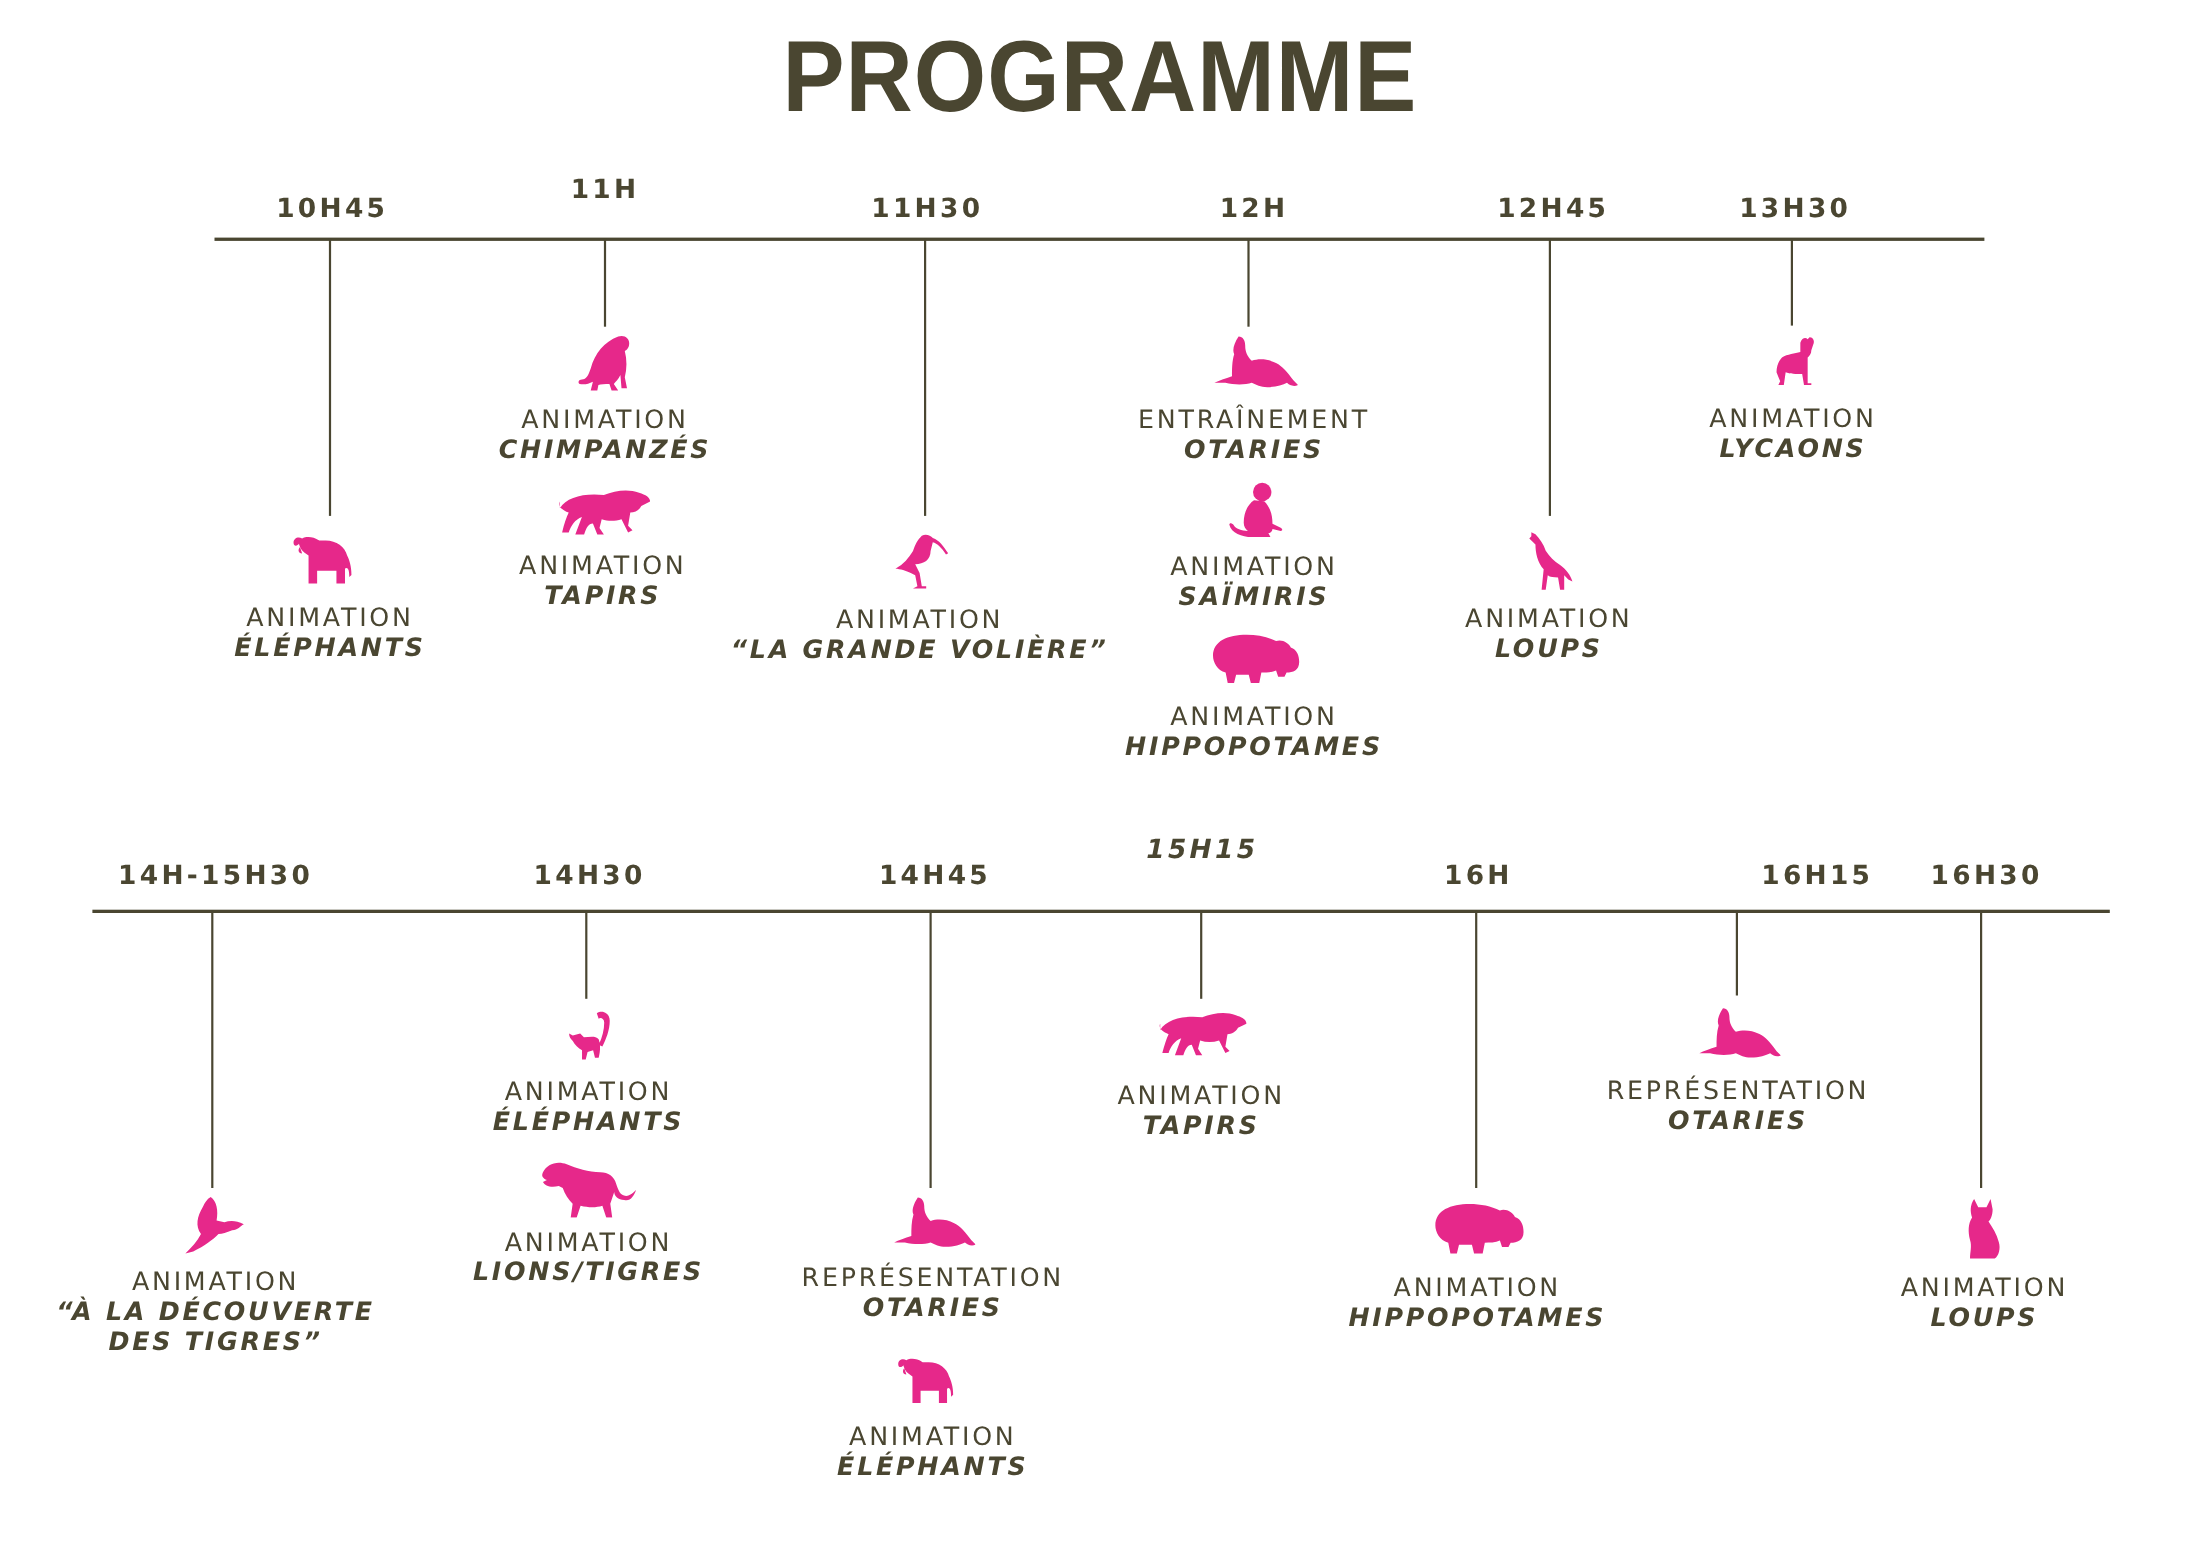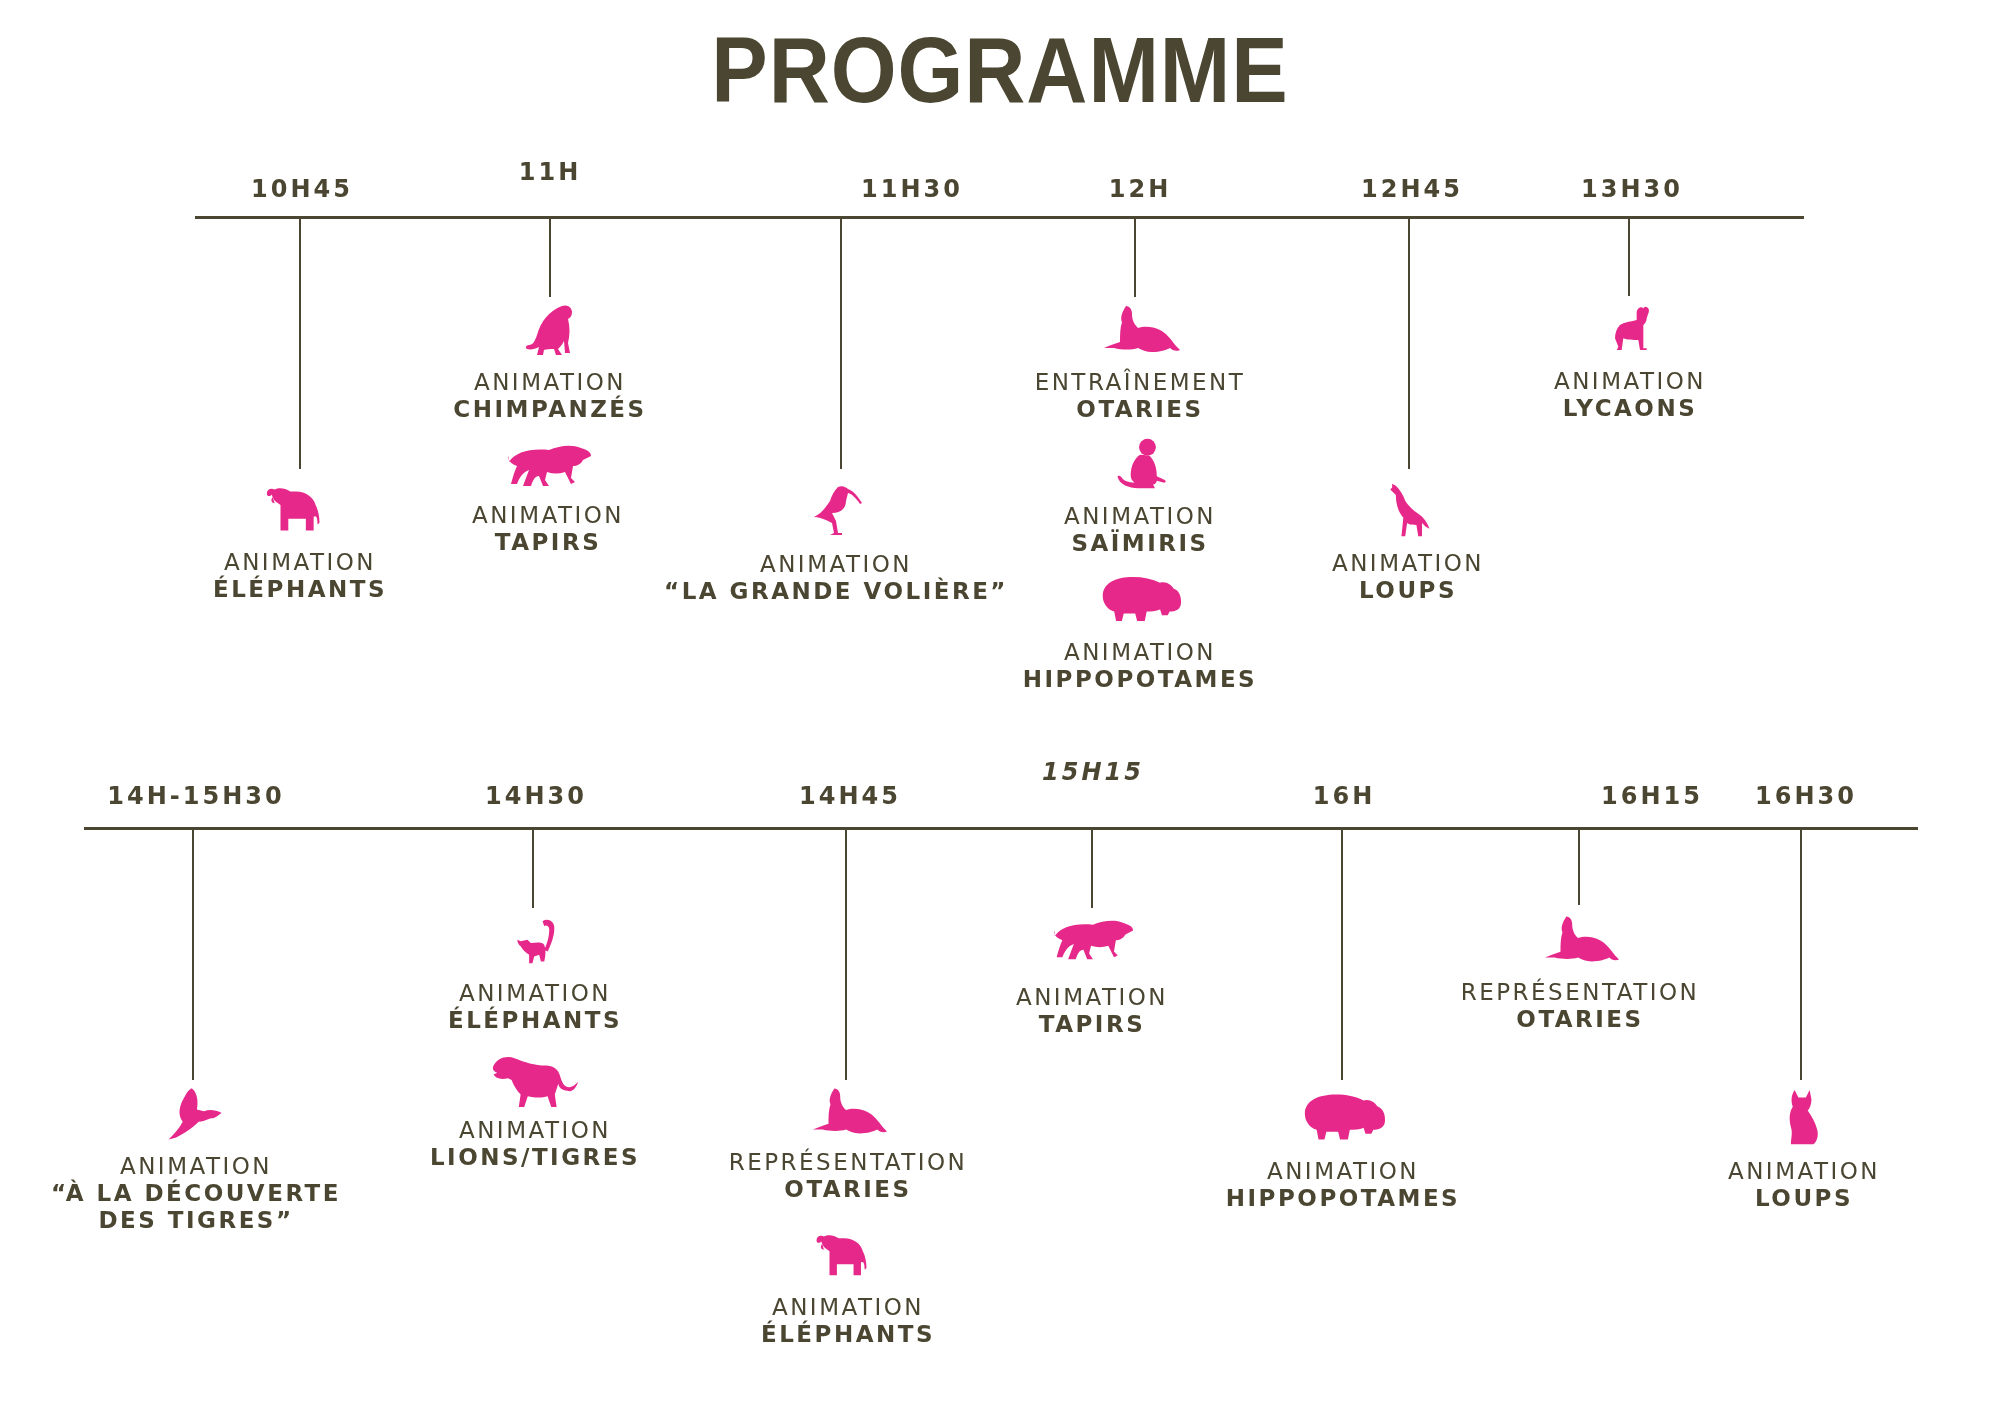--- a/index.html
+++ b/index.html
@@ -4,21 +4,21 @@
 <style>
   html,body{margin:0;padding:0;background:#fff;}
   body{width:2000px;height:1410px;position:relative;overflow:hidden;font-family:"DejaVu Sans","Liberation Sans",sans-serif;color:#4a4631;}
   .title{position:absolute;left:0;width:2000px;top:18px;text-align:center;font-family:"Liberation Sans",sans-serif;font-weight:bold;font-size:92px;letter-spacing:1px;color:#4a4631;transform:scaleX(0.92);}
   .hline{position:absolute;height:3px;background:#4a4631;}
   .vline{position:absolute;width:2px;background:#4a4631;}
   .time{position:absolute;width:240px;margin-left:-120px;text-align:center;font-family:"DejaVu Sans",sans-serif;font-weight:bold;font-size:24px;letter-spacing:3px;}
   .ev{position:absolute;width:320px;margin-left:-160px;text-align:center;}
   .ev svg{display:block;margin:0 auto;}
   .kind{font-family:"DejaVu Sans",sans-serif;font-size:23px;letter-spacing:2.5px;line-height:27px;font-weight:normal;}
-  .name{font-family:"DejaVu Sans",sans-serif;font-size:23px;letter-spacing:2.5px;line-height:27px;font-weight:bold;}
+  .name{font-family:"DejaVu Sans",sans-serif;font-size:23px;letter-spacing:2.5px;line-height:27px;font-weight:bold;font-style:italic;}
   .pink{fill:#e6288a;}
 </style>
 </head>
 <body>
 
 <svg width="0" height="0" style="position:absolute">
   <defs>
     <symbol id="sym-elephant" viewBox="0 0 80 56">
         <path d="M14 8c-4-2-8 0-8 4s4 3 5 1c1 3 2 6 5 8l4 3v26h8V38h18v12h8V36c3-2 4 2 4 8l2-2c0-8-2-14-4-18-2-8-10-14-20-14H30c-6-4-12-4-16-2z"></path>
         <path d="M12 16c-2 2-2 6 2 6"></path>
@@ -88,21 +88,21 @@
   <div class="name">CHIMPANZÉS</div>
 </div>
 <div class="ev" style="left:548px;top:442px;">
   <svg width="90" height="54">
       <use href="#sym-tapir" class="pink"></use>
     </svg>
   <div class="kind" style="margin-top:6px">ANIMATION</div>
   <div class="name">TAPIRS</div>
 </div>
 
-<div class="time" style="left:843px;top:175px;text-align:right;">11H30</div>
+<div class="time" style="left:843px;top:175px;">11H30</div>
 <div class="vline" style="left:840px;top:217px;height:252px;"></div>
 <div class="ev" style="left:836px;top:483px;width:400px;margin-left:-200px;">
   <svg width="56" height="54">
       <use href="#sym-ibis" class="pink"></use>
     </svg>
   <div class="kind" style="margin-top:14px">ANIMATION</div>
   <div class="name">“LA GRANDE VOLIÈRE”</div>
 </div>
 
 <div class="time" style="left:1140px;top:175px;">12H</div>

